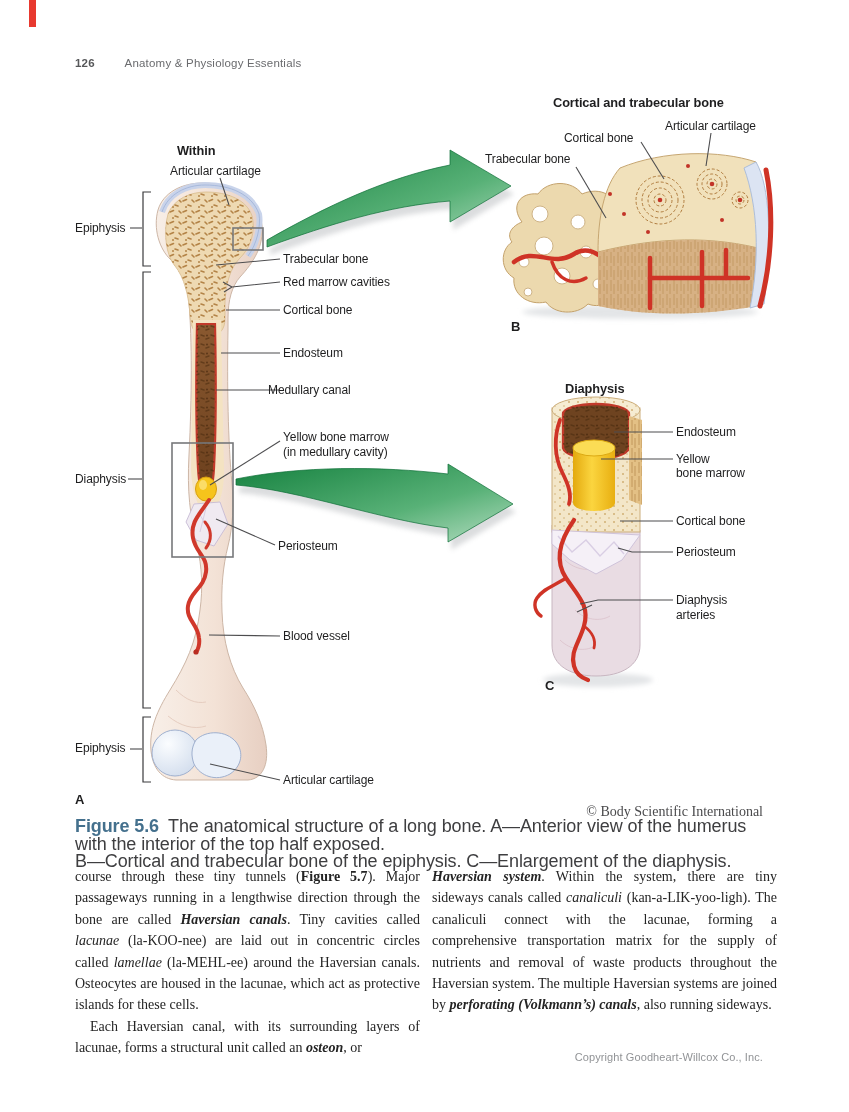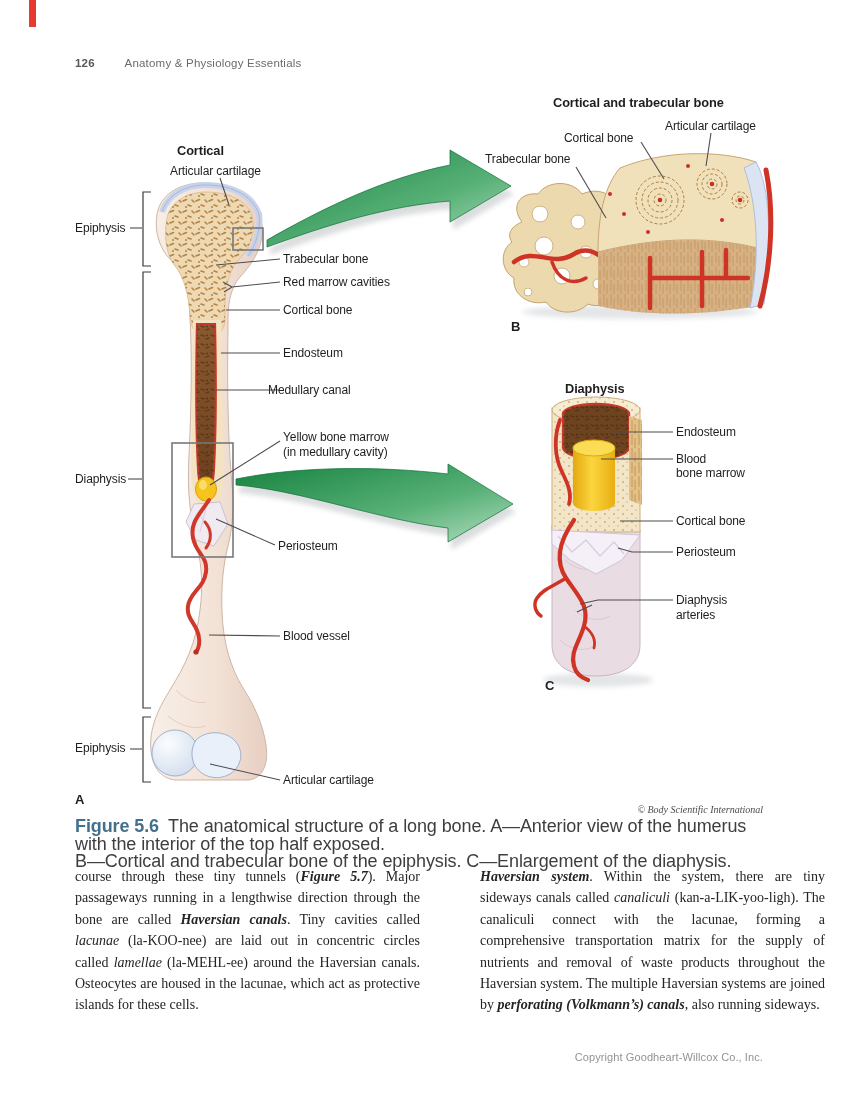--- a/index.html
+++ b/index.html
@@ -8,30 +8,30 @@
   .edgetab{position:absolute;left:29px;top:0;width:7px;height:27px;background:#e8392f;}
   .pagehead{position:absolute;left:75px;top:57px;font-size:11.5px;letter-spacing:.2px;}
   .pnum{font-weight:bold;color:#57585a;margin-right:27px;text-align:right;}
   .ptitle{color:#6a6b6e;}
   svg.art{position:absolute;left:0;top:0;pointer-events:none;}
   .lbl{position:absolute;font-size:12px;line-height:14.5px;color:#1e1e1f;
        letter-spacing:-.1px;white-space:nowrap;}
   .lbl.bold{font-weight:bold;font-size:12.8px;}
   .lbl.letter{font-weight:bold;font-size:13px;}
   .credit{position:absolute;left:463px;width:300px;top:804px;text-align:right;
-          font-family:"Liberation Serif",serif;font-style:italic;font-size:10px;color:#4a4a4c;}
+          font-family:"Liberation Serif",serif;font-size:14px;color:#4a4a4c;}
   .caption{position:absolute;left:75px;top:818px;width:690px;font-size:18px;
            line-height:17.6px;color:#3e3e40;letter-spacing:-.1px;}
   .figlabel{font-weight:bold;color:#44708d;padding-right:9px;}
   .col{position:absolute;top:866px;width:345px;font-family:"Liberation Serif",serif;
        font-size:14px;line-height:21.4px;color:#242424;text-align:justify;}
   .col-left{left:75px;}
-  .col-right{left:432px;margin-left:48px;}
+  .col-right{left:432px;}
   .para.indent{text-indent:15px;}
-  .b{font-weight:bold;font-style:italic;}
+  .b{font-weight:bold;}
   .i{font-style:italic;}
   .copyright{position:absolute;left:430px;top:1051px;width:333px;text-align:right;
              font-size:11px;color:#919396;letter-spacing:.1px;}
 </style>
 </head>
 <body>
 
 <div class="page">
 
   <div class="edgetab"></div>
@@ -250,21 +250,21 @@
       <path d="M641,142 L664,179"></path>
       <path d="M576,167 L606,218"></path>
       <path d="M673,432 L614,432"></path>
       <path d="M673,459 L601,459"></path>
       <path d="M673,521 L620,521"></path>
       <path d="M673,552 L632,552 L618,548"></path>
       <path d="M673,600 L598,600 L580,604 M592,605 L577,612"></path>
     </g>
   </svg>
 
-  <div class="lbl bold" style="left:177px;top:144px">Cortical</div>
+  <div class="lbl bold" style="left:177px;top:144px">Within</div>
   <div class="lbl" style="left:170px;top:164px">Articular cartilage</div>
   <div class="lbl" style="left:75px;top:221px">Epiphysis</div>
   <div class="lbl" style="left:283px;top:252px">Trabecular bone</div>
   <div class="lbl" style="left:283px;top:275px">Red marrow cavities</div>
   <div class="lbl" style="left:283px;top:303px">Cortical bone</div>
   <div class="lbl" style="left:283px;top:346px">Endosteum</div>
   <div class="lbl" style="left:268px;top:383px">Medullary canal</div>
   <div class="lbl" style="left:283px;top:430px">Yellow bone marrow</div>
   <div class="lbl" style="left:283px;top:445px">(in medullary cavity)</div>
   <div class="lbl" style="left:75px;top:472px">Diaphysis</div>
@@ -275,36 +275,37 @@
   <div class="lbl letter" style="left:75px;top:793px">A</div>
 
   <div class="lbl bold" style="left:553px;top:96px">Cortical and trabecular bone</div>
   <div class="lbl" style="left:665px;top:119px">Articular cartilage</div>
   <div class="lbl" style="left:564px;top:131px">Cortical bone</div>
   <div class="lbl" style="left:485px;top:152px">Trabecular bone</div>
   <div class="lbl letter" style="left:511px;top:320px">B</div>
 
   <div class="lbl bold" style="left:565px;top:382px">Diaphysis</div>
   <div class="lbl" style="left:676px;top:425px">Endosteum</div>
-  <div class="lbl" style="left:676px;top:452px">Blood</div>
+  <div class="lbl" style="left:676px;top:452px">Yellow</div>
   <div class="lbl" style="left:676px;top:466px">bone marrow</div>
   <div class="lbl" style="left:676px;top:514px">Cortical bone</div>
   <div class="lbl" style="left:676px;top:545px">Periosteum</div>
   <div class="lbl" style="left:676px;top:593px">Diaphysis</div>
   <div class="lbl" style="left:676px;top:608px">arteries</div>
   <div class="lbl letter" style="left:545px;top:679px">C</div>
 
   <div class="credit">© Body Scientific International</div>
   <div class="caption">
     <span class="figlabel">Figure 5.6</span><span>The anatomical structure of a long bone. A—Anterior view of the humerus with the interior of the top half exposed.</span><br>
     <span>B—Cortical and trabecular bone of the epiphysis. C—Enlargement of the diaphysis.</span>
   </div>
 
   <div class="col col-left">
       <div class="para"><span>course through these tiny tunnels (</span><span class="b">Figure 5.7</span><span>). Major passageways running in a lengthwise direction through the bone are called </span><span class="b i">Haversian canals</span><span>. Tiny cavities called </span><span class="i">lacunae</span><span> (la-KOO-nee) are laid out in concentric circles called </span><span class="i">lamellae</span><span> (la-MEHL-ee) around the Haversian canals. Osteocytes are housed in the lacunae, which act as protective islands for these cells.</span></div>
+      <div class="para indent"><span>Each Haversian canal, with its surrounding layers of lacunae, forms a structural unit called an </span><span class="b i">osteon</span><span>, or</span></div>
     </div>
   <div class="col col-right">
       <div class="para"><span class="b i">Haversian system</span><span>. Within the system, there are tiny sideways canals called </span><span class="i">canaliculi</span><span> (kan-a-LIK-yoo-ligh). The canaliculi connect with the lacunae, forming a comprehensive transportation matrix for the supply of nutrients and removal of waste products throughout the Haversian system. The multiple Haversian systems are joined by </span><span class="b i">perforating (Volkmann’s) canals</span><span>, also running sideways.</span></div>
     </div>
 
   <div class="copyright">Copyright Goodheart-Willcox Co., Inc.</div>
 
 </div>
 
 </body></html>

